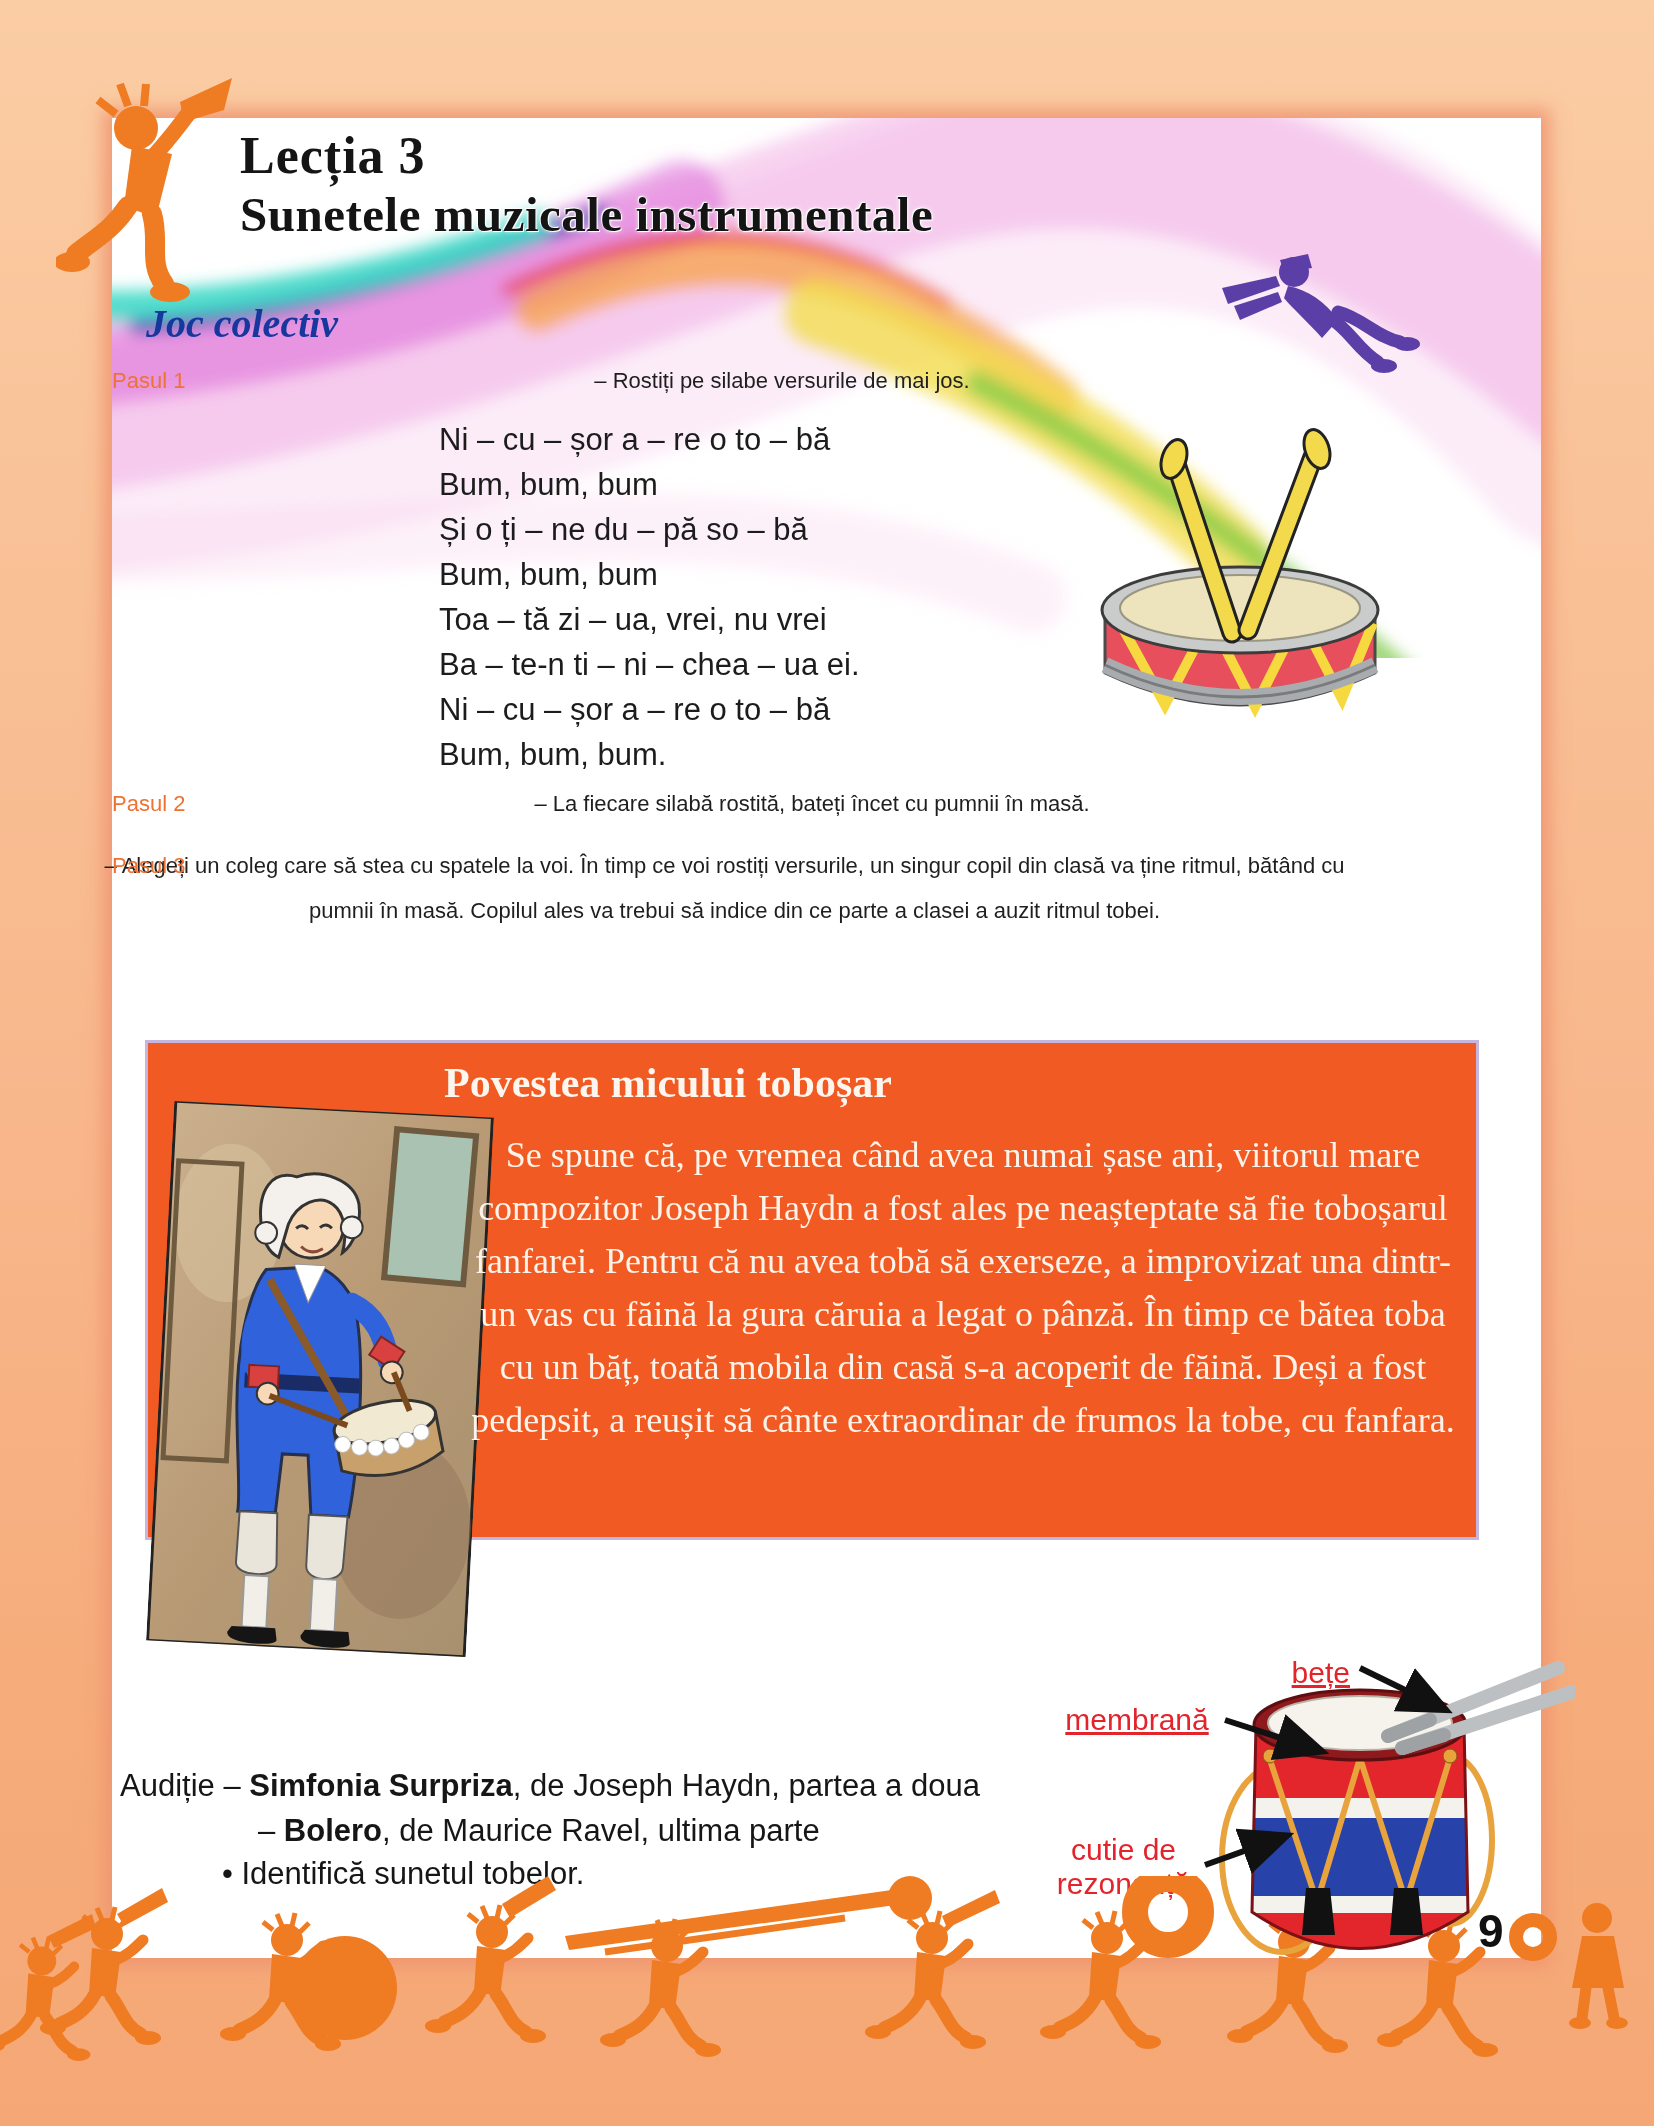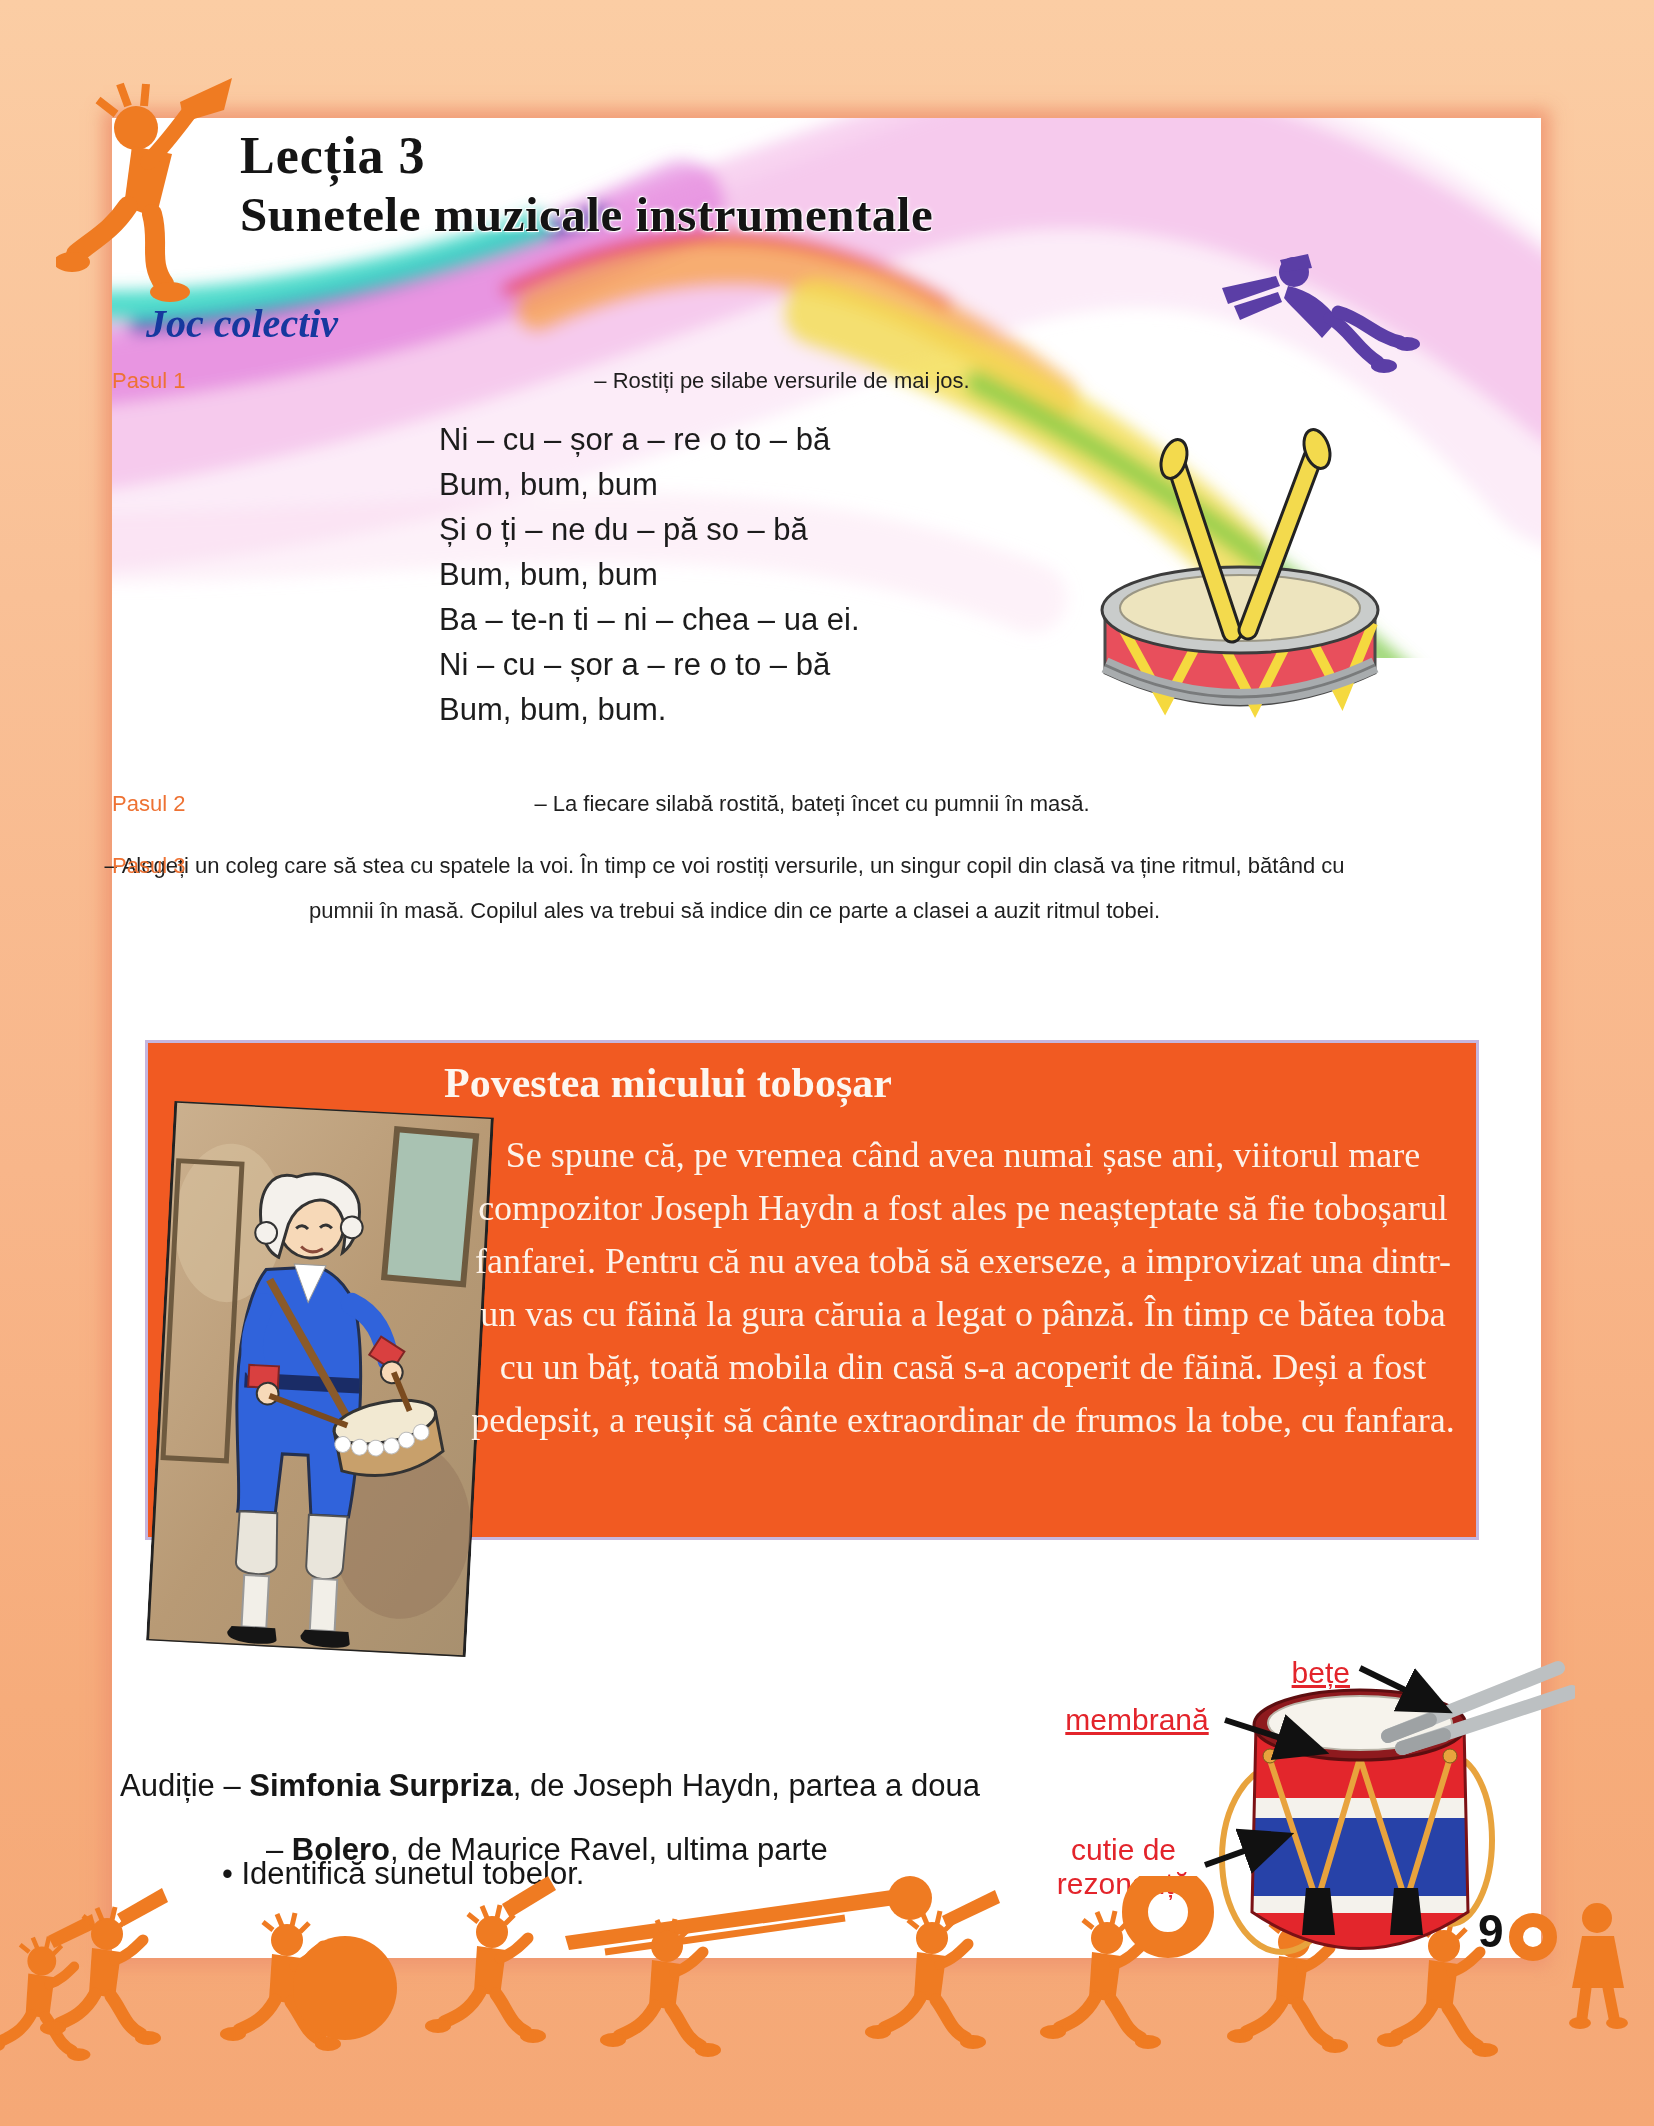--- a/index.html
+++ b/index.html
@@ -131,20 +131,21 @@
   <div class="step step1">
     <span class="lbl">Pasul 1</span>
     <span class="txt">– Rostiți pe silabe versurile de mai jos.</span>
   </div>
 
   <div class="verses">
     <div>Ni – cu – șor a – re o to – bă</div>
     <div>Bum, bum, bum</div>
     <div>Și o ți – ne du – pă so – bă</div>
     <div>Bum, bum, bum</div>
+    <div>Toa – tă zi – ua, vrei, nu vrei</div>
     <div>Ba – te-n ti – ni – chea – ua ei.</div>
     <div>Ni – cu – șor a – re o to – bă</div>
     <div>Bum, bum, bum.</div>
   </div>
 
   <svg class="abs" style="left:1080px;top:425px;" width="320" height="325" viewBox="0 0 320 325">
 
     <path d="M25,185 L25,248 Q160,312 295,248 L295,185 Z" fill="#E84F5C" stroke="#4a4a4a" stroke-width="3"></path>
     <polyline points="40,198 85,280 130,194 175,282 220,192 262,274 293,198" fill="none" stroke="#F5D93F" stroke-width="10" stroke-linejoin="miter"></polyline>
     <path d="M25,240 Q160,304 295,240" fill="none" stroke="#A8ACAE" stroke-width="16"></path>
@@ -236,21 +237,21 @@
 
     <div class="story-flow">
       <div class="story-spacer"></div>
       <p class="story-text">Se spune că, pe vremea când avea numai șase ani, viitorul mare compozitor Joseph Haydn a fost ales pe neașteptate să fie toboșarul fanfarei. Pentru că nu avea tobă să exerseze, a improvizat una dintr-un vas cu făină la gura căruia a legat o pânză. În timp ce bătea toba cu un băț, toată mobila din casă s-a acoperit de făină. Deși a fost pedepsit, a reușit să cânte extraordinar de frumos la tobe, cu fanfara.</p>
     </div>
   </div>
 
   <div class="aud" style="left:120px;top:1768px;">
     <span>Audiție – </span><b>Simfonia Surpriza</b><span>, de Joseph Haydn, partea a doua</span>
   </div>
-  <div class="aud" style="left:266px;top:1813px;margin-top:19px;">
+  <div class="aud" style="left:258px;top:1813px;">
     <span>– </span><b>Bolero</b><span>, de Maurice Ravel, ultima parte</span>
   </div>
   <div class="aud" style="left:222px;top:1856px;">
     <span>•</span>
     <span>Identifică sunetul tobelor.</span>
   </div>
 
   <svg class="abs z3" style="left:0px;top:1876px;" width="1654" height="200" viewBox="0 0 1654 200">
     <defs>
       <g id="kid">

